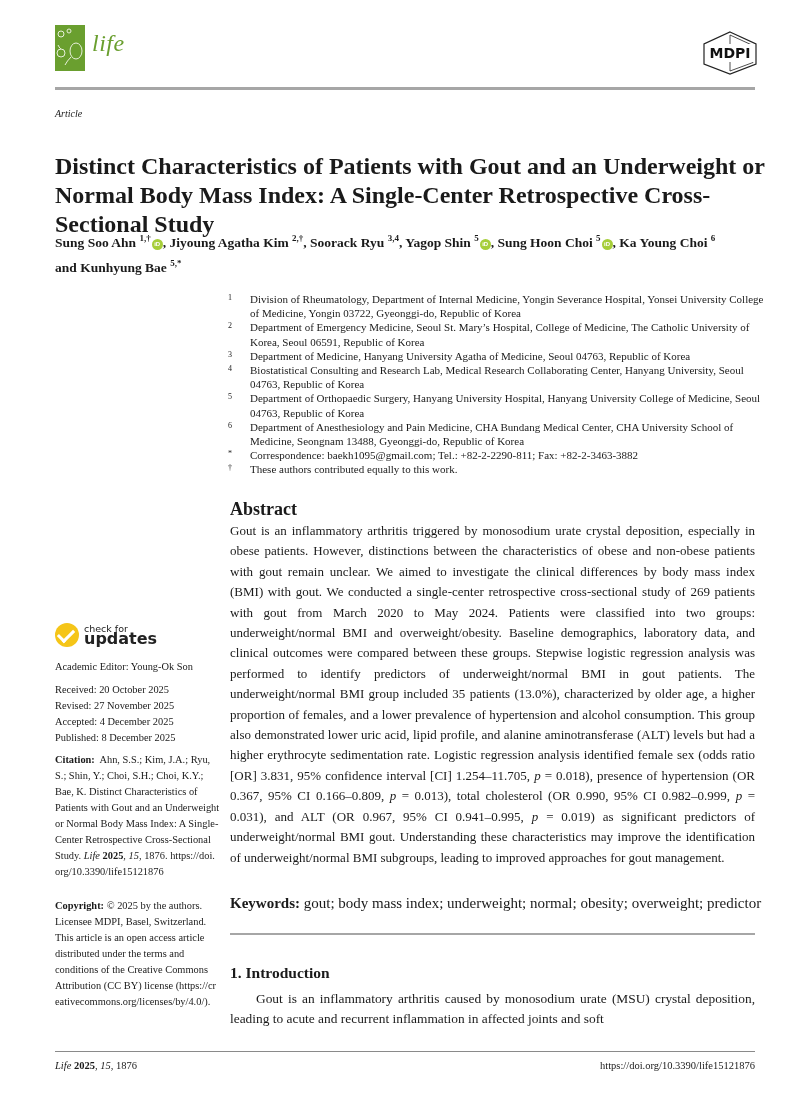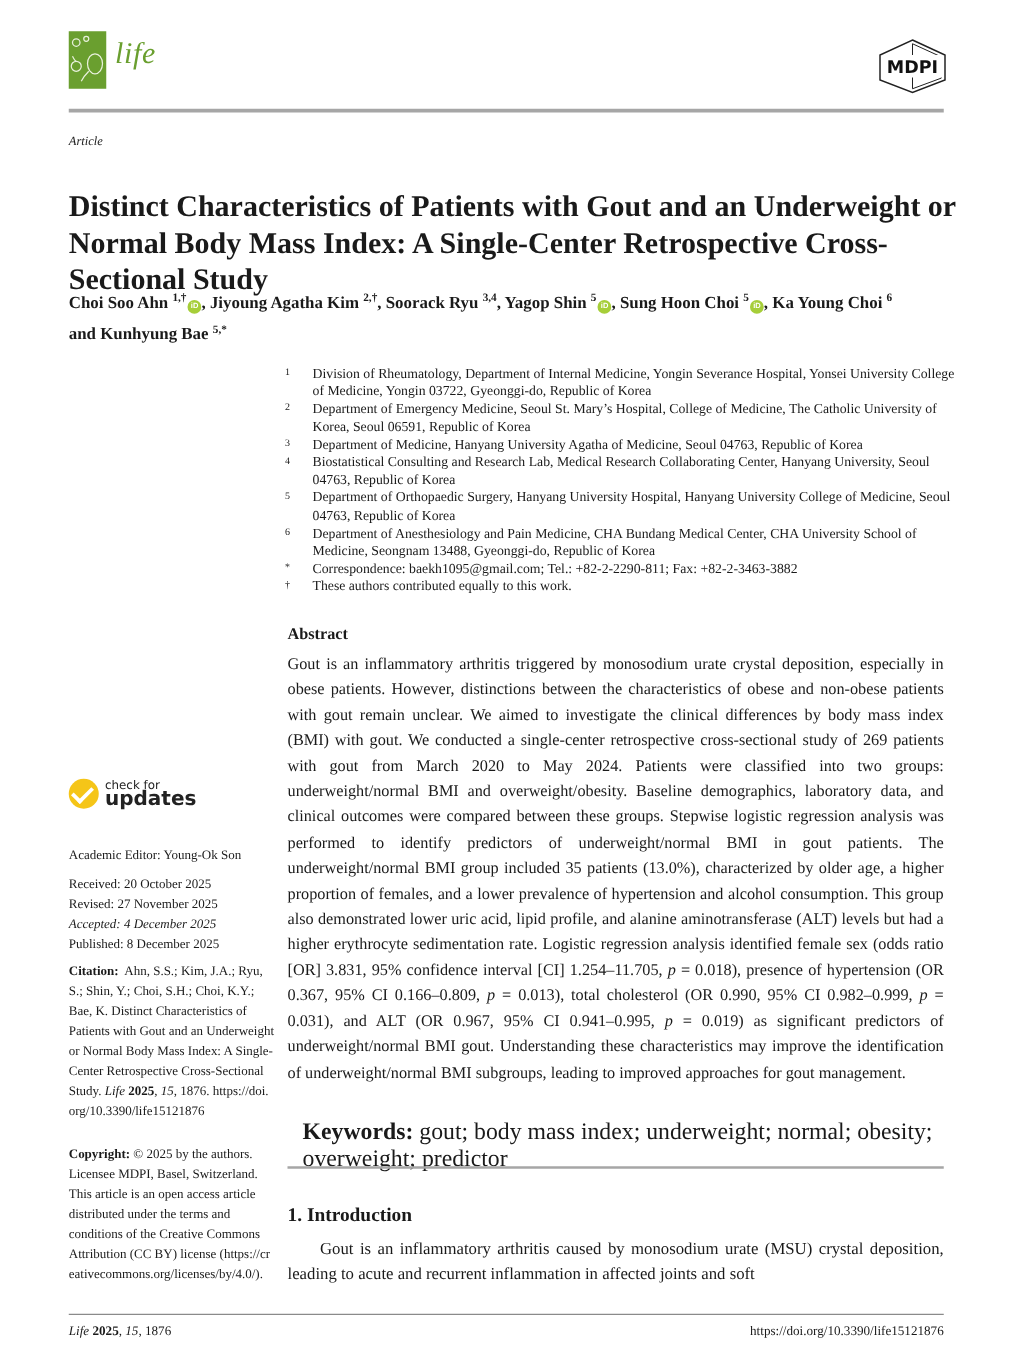--- a/index.html
+++ b/index.html
@@ -22,32 +22,32 @@
   .orcid { display: inline-block; width: 11px; height: 11px; border-radius: 50%; background: #a6ce39;
            color: #fff; font-size: 6px; line-height: 11px; text-align: center; vertical-align: 1px;
            font-family: "Liberation Sans", sans-serif; font-weight: bold; margin-left: 1px; }
 
   .affils { left: 228px; top: 292px; width: 540px; font-size: 11px; line-height: 14.2px; }
   .affil { display: flex; }
   .affil .mark { width: 22px; flex: none; font-size: 8px; line-height: 11px; }
   .affil .txt { flex: 1; }
 
   
-  .left { left: 55px; width: 160px; font-size: 10.4px; line-height: 16px; margin-top: 18px; }
+  .left { left: 55px; width: 160px; font-size: 10.4px; line-height: 16px; }
   .check-updates { left: 55px; top: 623px; display: flex; align-items: center; }
   .check-circle { width: 24px; height: 24px; border-radius: 50%; background: #f5c518; position: relative; }
   .check-circle::after { content: ""; position: absolute; left: 6px; top: 3px; width: 7px; height: 13px;
                          border-right: 3px solid #fff; border-bottom: 3px solid #fff; transform: rotate(45deg); }
   .check-text { margin-left: 5px; font-family: "DejaVu Sans", sans-serif; font-size: 9.5px; line-height: 10px; color: #222; }
   .check-text b { font-size: 16px; }
 
   
-  .abstract-heading { left: 230px; top: 499px; font-weight: bold; font-size: 13px; }
+  .abstract-heading { left: 230px; top: 499px; font-weight: bold; font-size: 18px; }
   .abstract-body { left: 230px; top: 521px; width: 525px; font-size: 13px; line-height: 20.4px; text-align: justify; }
-  .keywords { left: 242px; top: 895px; width: 540px; font-size: 19px; }
+  .keywords { left: 230px; top: 895px; width: 540px; font-size: 15px; }
   .rule2 { left: 230px; top: 933px; width: 525px; height: 2px; background: #a6a6a6; }
   .section-heading { left: 230px; top: 964px; font-weight: bold; font-size: 15.5px; }
   .intro-body { left: 230px; top: 989px; width: 525px; font-size: 13.4px; line-height: 20.4px; text-align: justify; }
 
   .footer-rule { left: 55px; top: 1051px; width: 700px; height: 1px; background: #8a8a8a; }
   .footer-left { left: 55px; top: 1060px; font-size: 10.5px; }
   .footer-right { right: 55px; top: 1060px; font-size: 10.5px; }
 </style>
 </head>
 <body>
@@ -70,21 +70,21 @@
     <rect x="6" y="14" width="48" height="18" fill="#fff"></rect>
     <text x="30" y="28" text-anchor="middle" font-family="DejaVu Sans, sans-serif" font-weight="bold" font-size="14" fill="#111">MDPI</text>
   </svg>
 </div>
 <div class="abs header-rule"></div>
 
 <div class="abs article-type">Article</div>
 <div class="abs title">Distinct Characteristics of Patients with Gout and an Underweight or Normal Body Mass Index: A Single-Center Retrospective Cross-Sectional Study</div>
 
 <div class="abs authors">
-  <span>Choi Soo Ahn</span>
+  <span>Sung Soo Ahn</span>
   <sup>1,†</sup><span class="orcid">iD</span>,
   <span>Jiyoung Agatha Kim</span>
   <sup>2,†</sup>,
   <span>Soorack Ryu</span>
   <sup>3,4</sup>,
   <span>Yagop Shin</span>
   <sup>5</sup><span class="orcid">iD</span>,
   <span>Sung Hoon Choi</span>
   <sup>5</sup><span class="orcid">iD</span>,
   <span>Ka Young Choi</span>
@@ -133,21 +133,21 @@
   <div class="check-circle"></div>
   <div class="check-text">
     <div>check for</div>
     <b>updates</b>
   </div>
 </div>
 
 <div class="abs left" style="top:659px;">Academic Editor: Young-Ok Son</div>
 <div class="abs left" style="top:682px;">Received: 20 October 2025</div>
 <div class="abs left" style="top:698px;">Revised: 27 November 2025</div>
-<div class="abs left" style="top:714px;font-style:italic;">Accepted: 4 December 2025</div>
+<div class="abs left" style="top:714px;">Accepted: 4 December 2025</div>
 <div class="abs left" style="top:730px;">Published: 8 December 2025</div>
 
 <div class="abs left" style="top:752px; width:165px;">
   <b>Citation:</b>&nbsp;
   <span>Ahn, S.S.; Kim, J.A.; Ryu, S.; Shin, Y.; Choi, S.H.; Choi, K.Y.; Bae, K. Distinct Characteristics of Patients with Gout and an Underweight or Normal Body Mass Index: A Single-Center Retrospective Cross-Sectional Study.</span>
   <i>Life</i>
   <b>2025</b>,
   <i>15</i><span>, 1876.</span>
   <span style="word-break:break-all;">https://doi.org/10.3390/life15121876</span>
 </div>

